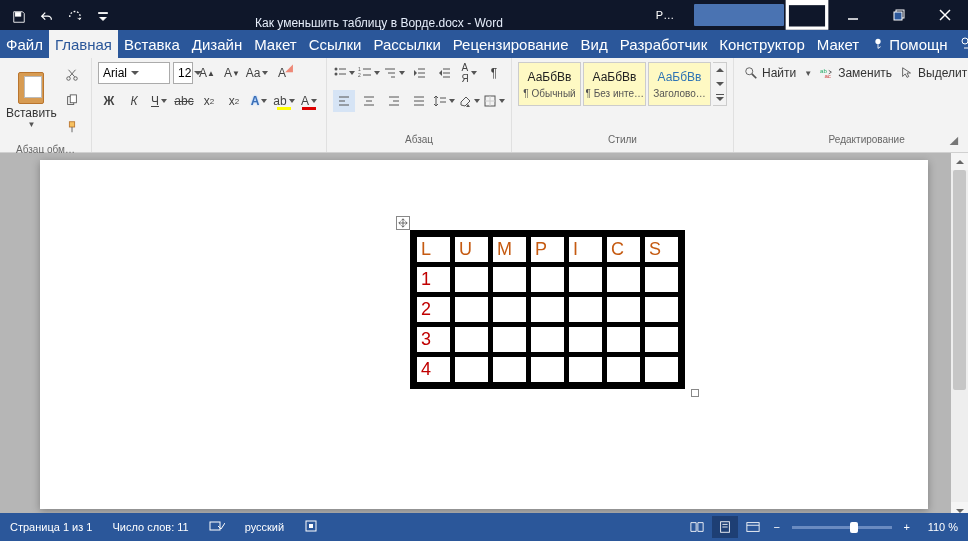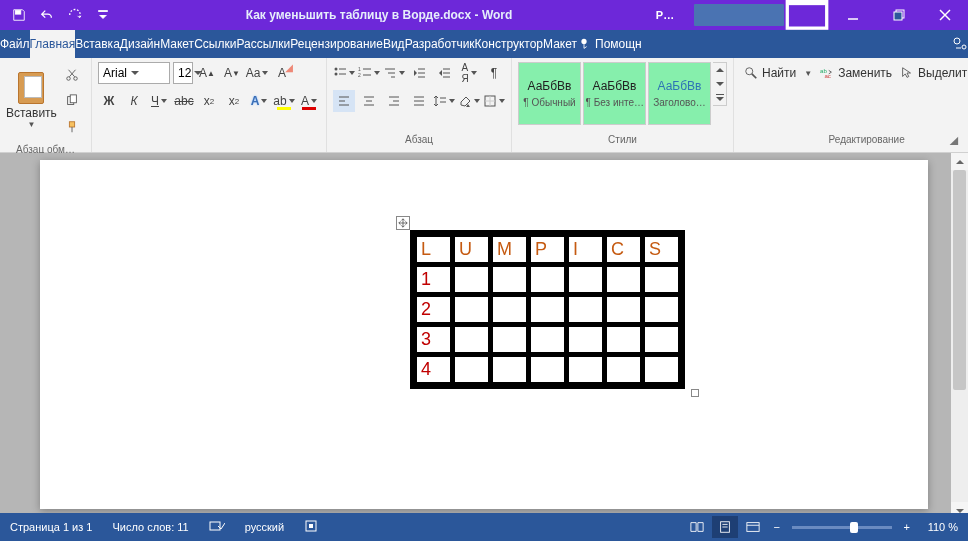--- a/index.html
+++ b/index.html
@@ -1,31 +1,31 @@
 <!DOCTYPE html>
 <html><head>
 <meta charset="utf-8">
 <style>
 * { box-sizing: border-box; margin: 0; padding: 0; font-family: "Segoe UI", Arial, sans-serif; }
 body { width: 968px; height: 541px; background: #fff; overflow: hidden; font-size: 12px; }
 
 
-.titlebar { height: 30px; background: #6d28d9; color: #fff; display: flex; align-items: center; font-weight: bold; }
+.titlebar { height: 30px; background: #0f172a; color: #fff; display: flex; align-items: flex-end; }
 .qat { display: flex; align-items: center; padding-left: 6px; gap: 2px; }
 .qat-btn { width: 26px; height: 26px; display: flex; align-items: center; justify-content: center; cursor: pointer; }
 .qat-btn svg { width: 14px; height: 14px; fill: #fff; stroke: #fff; }
 .title-text { flex: 1; text-align: center; font-size: 12px; color: #e6eefb; }
 .tb-right { display: flex; align-items: center; }
 .tb-zone { width: 46px; height: 30px; display: flex; align-items: center; justify-content: center; color: #fff; font-size: 11px; }
 .tb-zone.min svg, .tb-zone.max svg, .tb-zone.close svg { width: 12px; height: 12px; stroke: #fff; fill: none; }
 .tb-fade { width: 90px; height: 22px; background: #4a73b2; margin-left: 6px; border-radius: 1px; }
 
 
 .tabs-row { height: 28px; background: #2b579a; display: flex; align-items: stretch; }
-.tab { padding: 0 0; display: flex; align-items: center; color: #fff; font-size: 12px; cursor: pointer; }
+.tab { padding: 0 6px; display: flex; align-items: center; color: #fff; font-size: 15px; cursor: pointer; }
 .tab.active { background: #f3f3f3; color: #2b579a; }
 .tab.help svg { width: 14px; height: 14px; fill: #fff; margin-right: 4px; }
 .tab.share svg { width: 16px; height: 16px; stroke: #fff; fill: none; }
 
 
 .ribbon { height: 95px; background: #f3f3f3; border-bottom: 1px solid #d0d0d0; display: flex; position: relative; }
 .ribbon::after { content:''; position:absolute; right:6px; bottom:6px; width:0; height:0; border-left:6px solid transparent; border-right:6px solid transparent; border-top:6px solid #777; transform: rotate(-45deg);}
 .grp { border-right: 1px solid #e0e0e0; display: flex; flex-direction: column; }
 .grp-body { flex: 1; display: flex; align-items: flex-start; padding: 4px 6px; }
 .grp-label { height: 18px; font-size: 10px; color: #666; text-align: center; position: relative; }
@@ -46,21 +46,21 @@
 .font-size { width:20px;}
 .combo-arrow { width:10px; display:flex; justify-content:center; margin-left:3px;}
 .combo-arrow svg{width:8px;height:8px;fill:#555;}
 .ico-btn { width:22px; height:22px; display:flex; align-items:center; justify-content:center; cursor:pointer; font-size:12px; color:#444;}
 .ico-btn.dd::after{content:'';margin-left:2px;border-left:3px solid transparent;border-right:3px solid transparent;border-top:4px solid #555;}
 .bold{font-weight:bold;} .italic{font-style:italic;} .under{text-decoration:underline;} .strike{text-decoration:line-through;}
 .color-bar{width:14px;height:3px;position:absolute;bottom:2px;left:4px;}
 
 
 .styles-body { display:flex; }
-.style-card { width:63px; height:63px; border:1px solid #ccc; margin-right:2px; display:flex; flex-direction:column; align-items:center; justify-content:center; background:#86efac;}
+.style-card { width:63px; height:44px; border:1px solid #ccc; margin-right:2px; display:flex; flex-direction:column; align-items:center; justify-content:center; background:#fef9c3;}
 .style-prev { font-size:12px; color:#222; }
 .style-prev.blue { color:#2e74b5;}
 .style-name { font-size:10px; color:#555; margin-top:4px; white-space:nowrap; overflow:hidden; max-width:58px;}
 .styles-more { width:14px; display:flex; flex-direction:column; justify-content:space-around; border:1px solid #ccc; border-left:none;}
 .styles-more div{height:14px;display:flex;align-items:center;justify-content:center;}
 .styles-more svg{width:8px;height:8px;fill:#555;}
 
 
 .edit-item { display:flex; align-items:center; height:22px; padding:0 4px; gap:4px; font-size:12px; color:#333; cursor:pointer;}
 .edit-item svg{width:14px;height:14px;}

